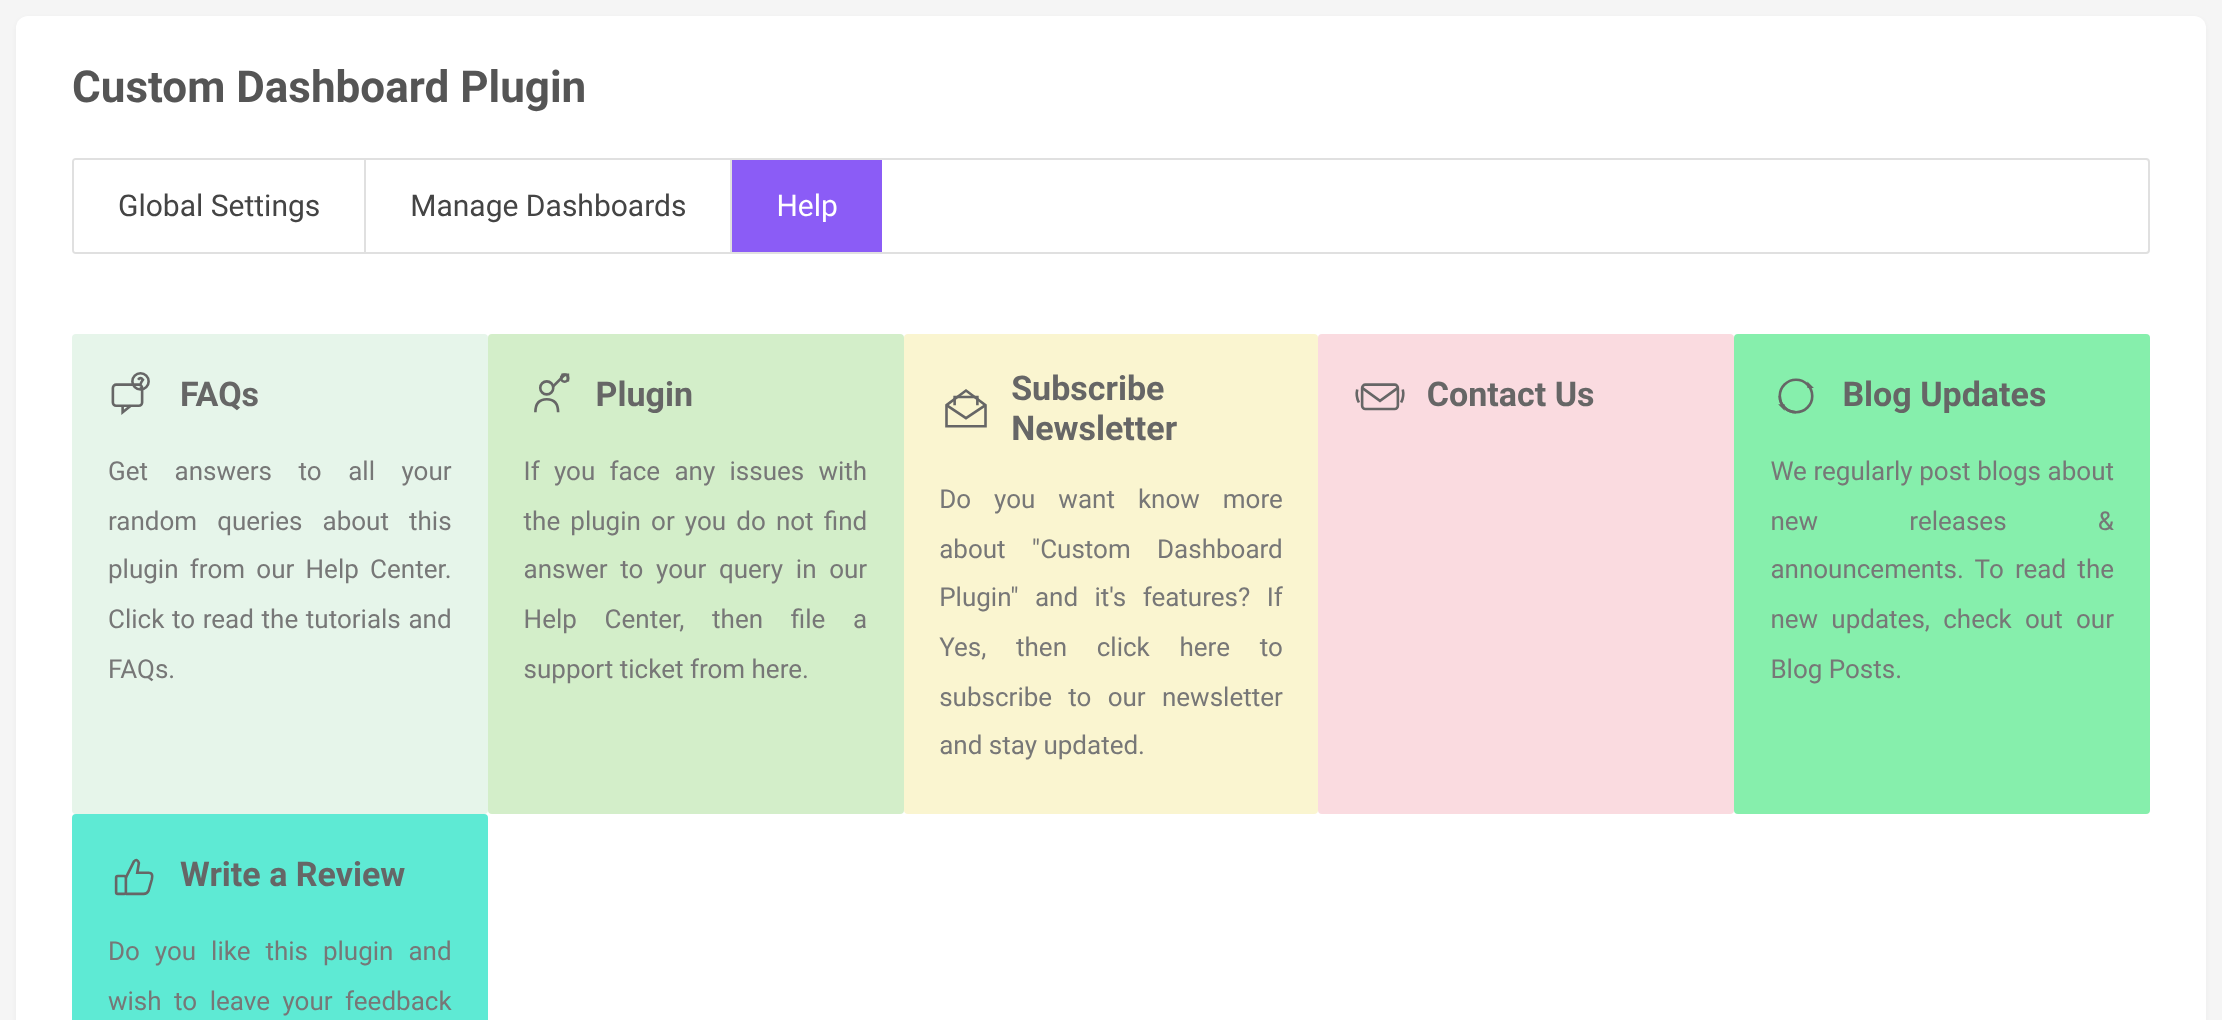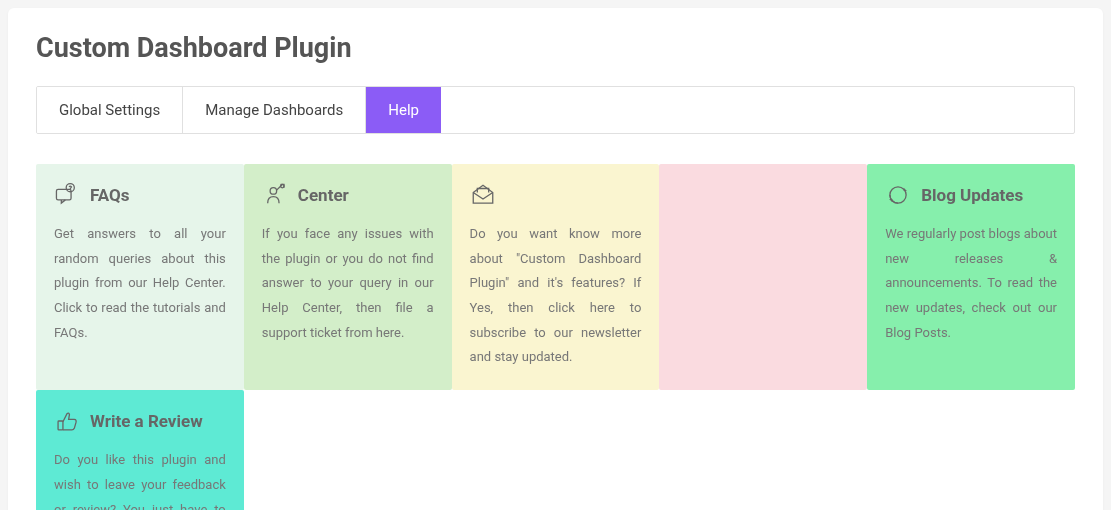--- a/index.html
+++ b/index.html
@@ -14,31 +14,31 @@
       height: 510px;
     }
     .container {
       background: #fff;
       border-radius: 6px;
       margin: 8px;
       padding: 24px 28px 28px 28px;
       box-shadow: 0 1px 3px rgba(0,0,0,0.04);
     }
     .page-title {
-      font-size: 27px;
+      font-size: 22px;
       font-weight: 700;
       color: #555;
       margin-bottom: 22px;
     }
     .tabs {
       display: flex;
       border: 1px solid #e0e0e0;
       border-radius: 2px;
       overflow: hidden;
-      margin-bottom: 30px;
+      margin-bottom: 40px;
       align-items: flex-end;
     }
     .tab {
       padding: 14px 22px;
       font-size: 15px;
       color: #444;
       cursor: pointer;
       background: #fff;
       border-right: 1px solid #e0e0e0;
     }
@@ -139,39 +139,51 @@
       <div class="card-header">
         <span class="icon">
           <svg viewBox="0 0 32 32">
             <circle cx="14" cy="11" r="4"></circle>
             <path d="M7 26 Q7 18 14 18 Q21 18 21 26"></path>
             <path d="M18 10 L25 3"></path>
             <path d="M23 3 L27 3 L27 7"></path>
             <circle cx="25" cy="5" r="2.2"></circle>
           </svg>
         </span>
-        <span class="card-title">Center</span>
+        <span class="card-title">Plugin</span>
       </div>
       <div class="card-body">If you face any issues with the plugin or you do not find answer to your query in our Help Center, then file a support ticket from here.</div>
     </div>
 
     <div class="card c2">
       <div class="card-header">
         <span class="icon">
           <svg viewBox="0 0 32 32">
             <path d="M4 13 L16 4 L28 13 L28 26 L4 26 Z"></path>
             <path d="M4 13 L16 21 L28 13"></path>
             <path d="M9 13 L9 8 L23 8 L23 13"></path>
           </svg>
         </span>
+        <span class="card-title">Subscribe Newsletter</span>
       </div>
       <div class="card-body">Do you want know more about "Custom Dashboard Plugin" and it's features? If Yes, then click here to subscribe to our newsletter and stay updated.</div>
     </div>
 
     <div class="card c3">
+      <div class="card-header">
+        <span class="icon">
+          <svg viewBox="0 0 32 32">
+            <rect x="5" y="9" width="22" height="15" rx="2"></rect>
+            <path d="M5 11 L16 19 L27 11"></path>
+            <path d="M2 12 Q1 16 3 20"></path>
+            <path d="M30 12 Q31 16 29 20"></path>
+          </svg>
+        </span>
+        <span class="card-title">Contact Us</span>
+      </div>
     </div>
 
     <div class="card c4">
       <div class="card-header">
         <span class="icon">
           <svg viewBox="0 0 32 32">
             <path d="M26 16 A10 10 0 1 1 16 6"></path>
             <path d="M6 16 A10 10 0 0 1 16 6" stroke-dasharray="2 3" opacity="0"></path>
             <path d="M23 7 L27 11 L23 11 Z" fill="#666" stroke="none"></path>
             <path d="M6 16 A10 10 0 0 0 16 26"></path>

